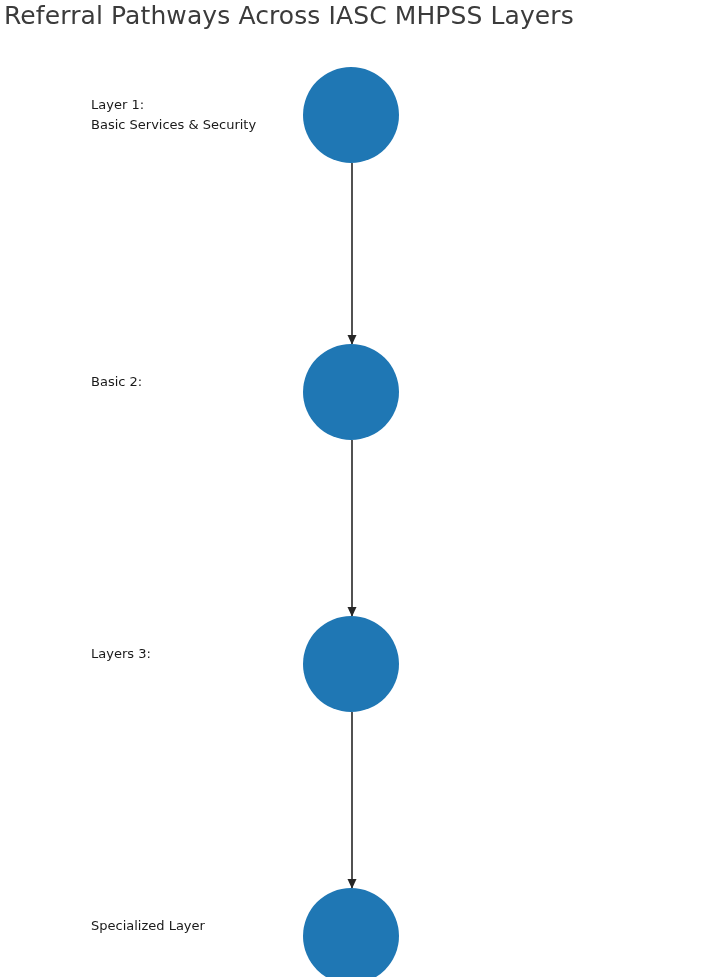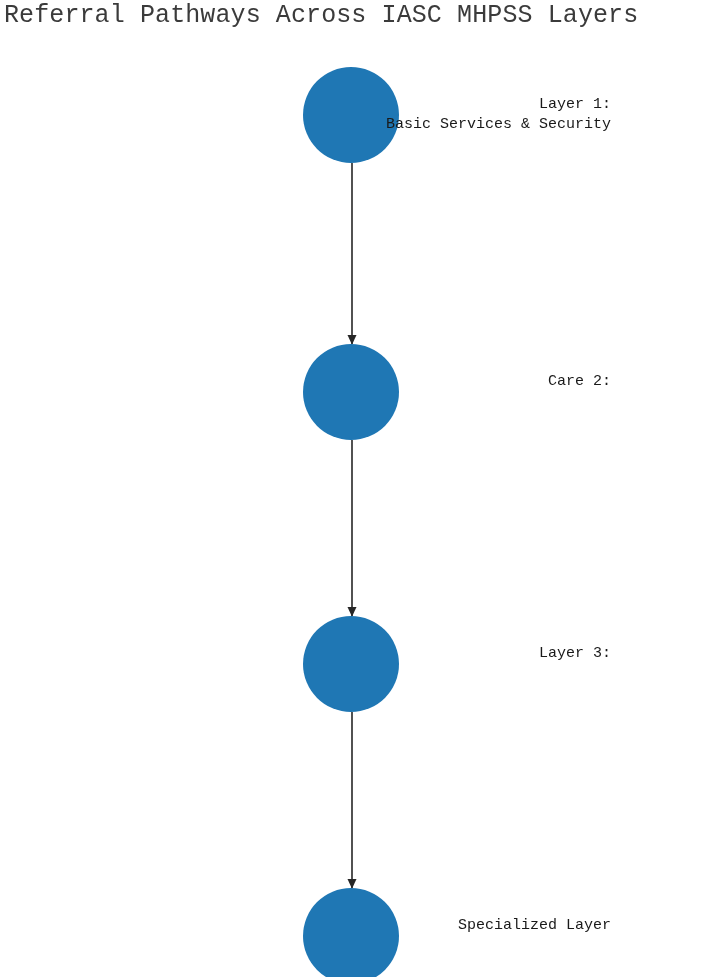--- a/index.html
+++ b/index.html
@@ -15,21 +15,20 @@
     font-family: "DejaVu Sans", sans-serif;
   }
 
   #figure {
     position: absolute;
     left: 0;
     top: 0;
     width: 626px;
     height: 977px;
     background: #ffffff;
-    font-family: Liberation Mono, monospace;
   }
 
   #chart-title {
     position: absolute;
     left: 4px;
     top: 1px;
     font-size: 25px;
     line-height: 30px;
     font-weight: 400;
     color: #3b3b3b;
@@ -58,22 +57,22 @@
     margin-left: -48px;
     margin-top: -48px;
     border-radius: 50%;
     background: #1f77b4;
   }
 
   .node-label {
     position: absolute;
     width: 520px;
     margin-left: -260px;
-    text-align: right;
-    font-size: 15px;
+    text-align: left;
+    font-size: 13px;
     line-height: 20px;
     color: #1a1a1a;
     pointer-events: none;
     white-space: nowrap;
   }
 
   .node-label .lbl-line1 {
     display: block;
   }
   .node-label .lbl-line2 {
@@ -111,28 +110,28 @@
     <div class="node-circle"></div>
     <div class="node-label" style="top:-20px;">
       <span class="lbl-line1">Layer 1:</span>
       <span class="lbl-line2">Basic Services &amp; Security</span>
     </div>
   </div>
 
   <div class="node-group" style="left:351px; top:392px;">
     <div class="node-circle"></div>
     <div class="node-label" style="top:-20px;">
-      <span class="lbl-line1">Care 2:</span>
+      <span class="lbl-line1">Basic 2:</span>
     </div>
   </div>
 
   <div class="node-group" style="left:351px; top:664px;">
     <div class="node-circle"></div>
     <div class="node-label" style="top:-20px;">
-      <span class="lbl-line1">Layer 3:</span>
+      <span class="lbl-line1">Layers 3:</span>
     </div>
   </div>
 
   <div class="node-group" style="left:351px; top:936px;">
     <div class="node-circle"></div>
     <div class="node-label" style="top:-20px;">
       <span class="lbl-line2">Specialized Layer</span>
     </div>
   </div>
 

